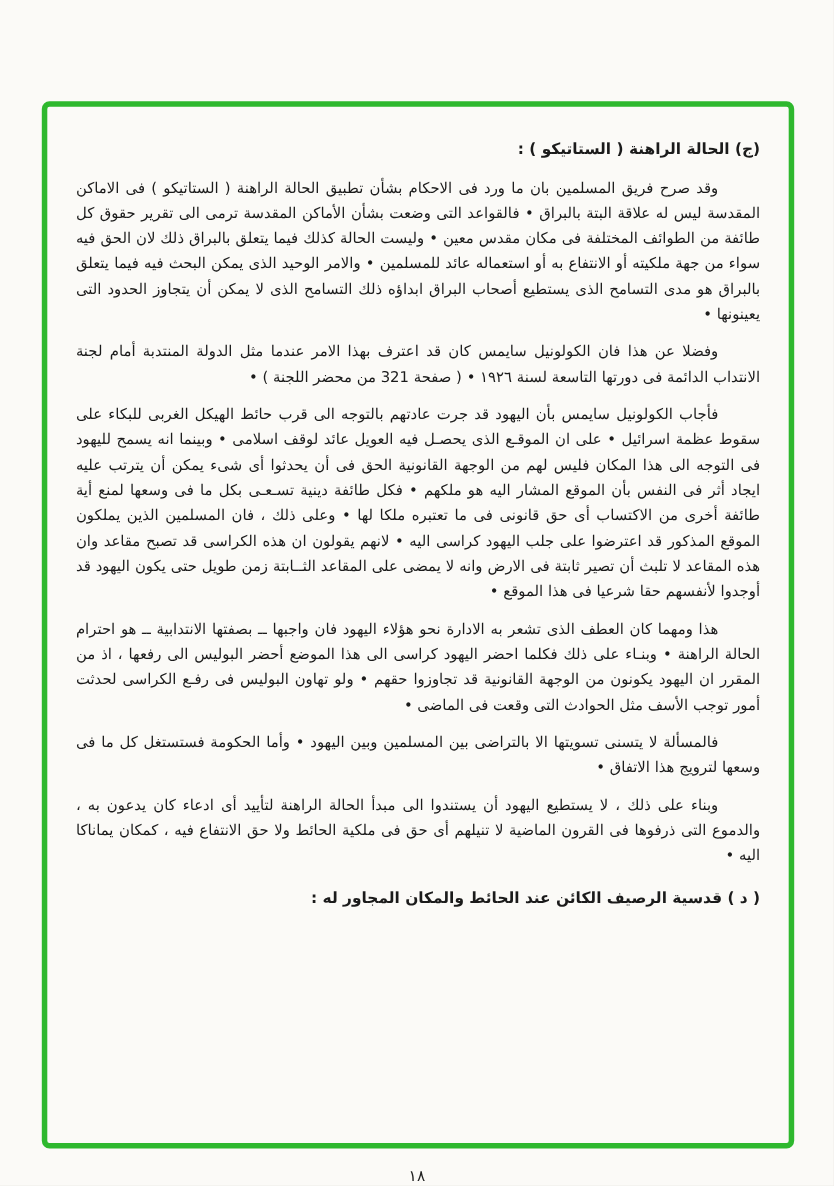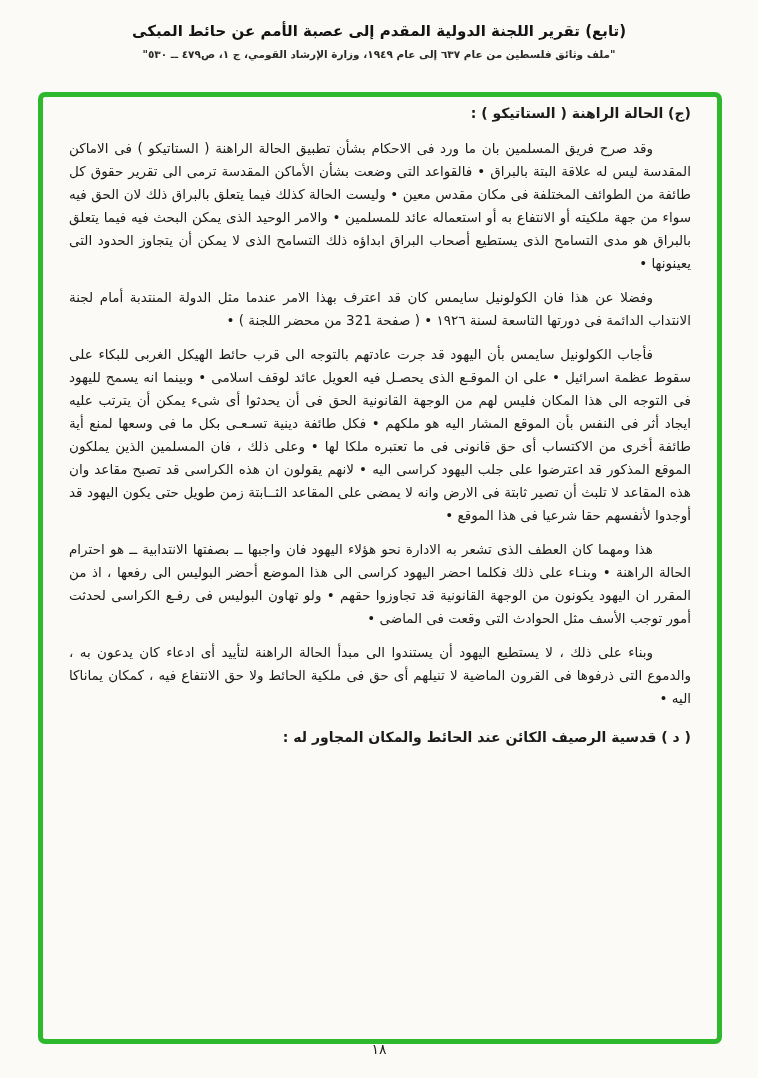--- a/index.html
+++ b/index.html
@@ -41,21 +41,21 @@
   
   .frame {
     position: absolute;
     left: 38px;
     top: 92px;
     width: 684px;
     height: 952px;
     border: 5px solid #2eb82e;
     border-radius: 7px;
     background: #fbfaf7;
-    padding: 5px 26px 18px 26px;
+    padding: 28px 26px 18px 26px;
     overflow: hidden;
   }
 
   .doc {
     direction: rtl;
     text-align: justify;
     font-size: 13.5px;
     line-height: 23px;
     color: #1b1b1b;
   }
@@ -76,54 +76,51 @@
     text-indent: 20px;
   }
 
   .doc .section-heading.second {
     margin-top: 16px;
   }
 
   
   .footer {
     position: absolute;
-    bottom: 20px;
+    bottom: 0;
     left: 0;
     width: 100%;
     text-align: center;
   }
   .footer .page-number {
     font-size: 14px;
     color: #222;
   }
 </style>
 </head>
 <body>
 
 <div class="page">
 
-  <div class="header">
-    <div class="title">(تابع) تقرير اللجنة الدولية المقدم إلى عصبة الأمم عن حائط المبكى</div>
-    <div class="source">"ملف وثائق فلسطين من عام ٦٣٧ إلى عام ١٩٤٩، وزارة الإرشاد القومي، ج ١، ص٤٧٩ ــ ٥٣٠"</div>
-  </div>
 
   <div class="frame">
     <div class="doc">
 
       <div class="section-heading">(ج) الحالة الراهنة ( الستاتيكو ) :</div>
 
       <p class="para">وقد صرح فريق المسلمين بان ما ورد فى الاحكام بشأن تطبيق الحالة الراهنة ( الستاتيكو ) فى الاماكن المقدسة ليس له علاقة البتة بالبراق • فالقواعد التى وضعت بشأن الأماكن المقدسة ترمى الى تقرير حقوق كل طائفة من الطوائف المختلفة فى مكان مقدس معين • وليست الحالة كذلك فيما يتعلق بالبراق ذلك لان الحق فيه سواء من جهة ملكيته أو الانتفاع به أو استعماله عائد للمسلمين • والامر الوحيد الذى يمكن البحث فيه فيما يتعلق بالبراق هو مدى التسامح الذى يستطيع أصحاب البراق ابداؤه ذلك التسامح الذى لا يمكن أن يتجاوز الحدود التى يعينونها •</p>
 
       <p class="para">وفضلا عن هذا فان الكولونيل سايمس كان قد اعترف بهذا الامر عندما مثل الدولة المنتدبة أمام لجنة الانتداب الدائمة فى دورتها التاسعة لسنة ١٩٢٦ • ( صفحة 321 من محضر اللجنة ) •</p>
 
 
       <p class="para">فأجاب الكولونيل سايمس بأن اليهود قد جرت عادتهم بالتوجه الى قرب حائط الهيكل الغربى للبكاء على سقوط عظمة اسرائيل • على ان الموقـع الذى يحصـل فيه العويل عائد لوقف اسلامى • وبينما انه يسمح لليهود فى التوجه الى هذا المكان فليس لهم من الوجهة القانونية الحق فى أن يحدثوا أى شىء يمكن أن يترتب عليه ايجاد أثر فى النفس بأن الموقع المشار اليه هو ملكهم • فكل طائفة دينية تسـعـى بكل ما فى وسعها لمنع أية طائفة أخرى من الاكتساب أى حق قانونى فى ما تعتبره ملكا لها • وعلى ذلك ، فان المسلمين الذين يملكون الموقع المذكور قد اعترضوا على جلب اليهود كراسى اليه • لانهم يقولون ان هذه الكراسى قد تصبح مقاعد وان هذه المقاعد لا تلبث أن تصير ثابتة فى الارض وانه لا يمضى على المقاعد الثــابتة زمن طويل حتى يكون اليهود قد أوجدوا لأنفسهم حقا شرعيا فى هذا الموقع •</p>
 
       <p class="para">هذا ومهما كان العطف الذى تشعر به الادارة نحو هؤلاء اليهود فان واجبها ــ بصفتها الانتدابية ــ هو احترام الحالة الراهنة • وبنـاء على ذلك فكلما احضر اليهود كراسى الى هذا الموضع أحضر البوليس الى رفعها ، اذ من المقرر ان اليهود يكونون من الوجهة القانونية قد تجاوزوا حقهم • ولو تهاون البوليس فى رفـع الكراسى لحدثت أمور توجب الأسف مثل الحوادث التى وقعت فى الماضى •</p>
 
+      <p class="para">فالمسألة لا يتسنى تسويتها الا بالتراضى بين المسلمين وبين اليهود • وأما الحكومة فستستغل كل ما فى وسعها لترويج هذا الاتفاق •</p>
 
       <p class="para">وبناء على ذلك ، لا يستطيع اليهود أن يستندوا الى مبدأ الحالة الراهنة لتأييد أى ادعاء كان يدعون به ، والدموع التى ذرفوها فى القرون الماضية لا تنيلهم أى حق فى ملكية الحائط ولا حق الانتفاع فيه ، كمكان يماناكا اليه •</p>
 
       <div class="section-heading second">( د ) قدسية الرصيف الكائن عند الحائط والمكان المجاور له :</div>
 
 
     </div>
   </div>
 
   <div class="footer">

